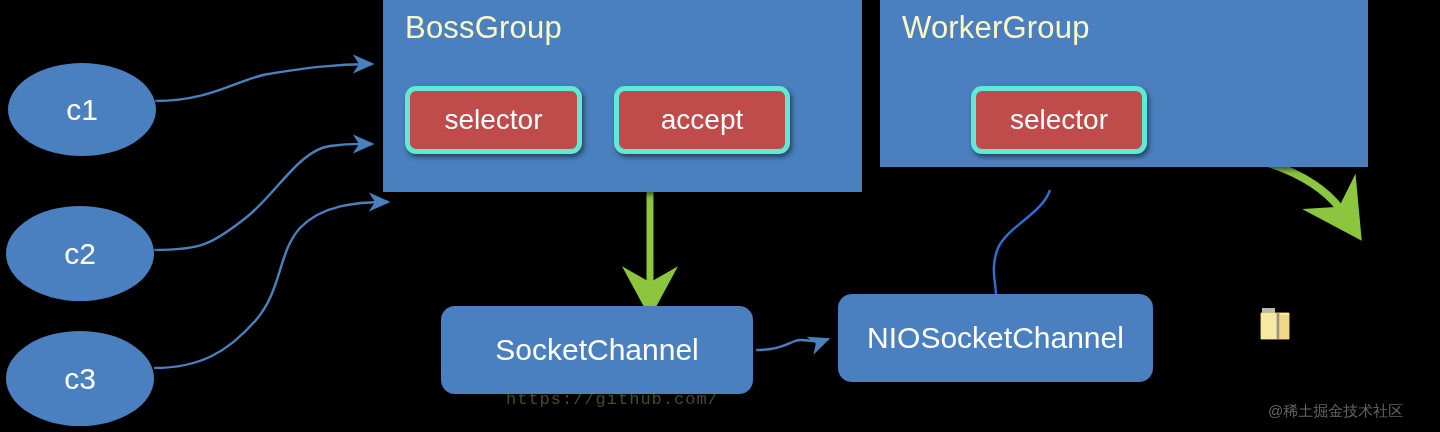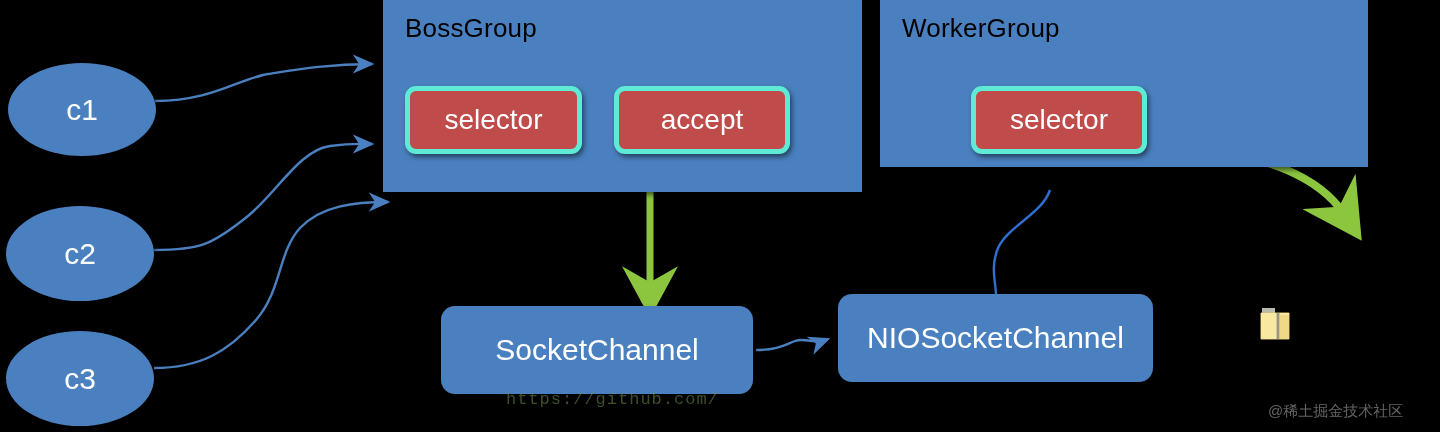--- a/index.html
+++ b/index.html
@@ -27,22 +27,22 @@
   
   .group-box {
     position: absolute;
     background: #4a80bf;
     box-shadow: 2px 3px 5px rgba(0,0,0,0.55);
   }
   .group-title {
     position: absolute;
     left: 22px;
     top: 10px;
-    color: #000000;
-    font-size: 26px;
+    color: #fef9c3;
+    font-size: 31px;
     line-height: 36px;
     letter-spacing: 0.2px;
     white-space: nowrap;
   }
 
   
   .red-box {
     position: absolute;
     background: #c04b4b;
     border: 5px solid #5eead4;

